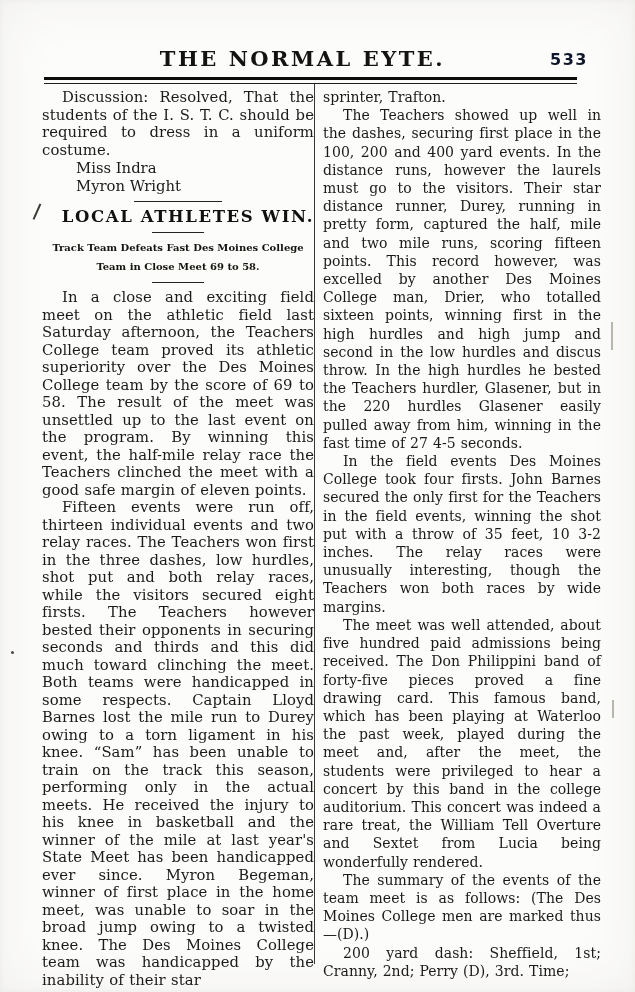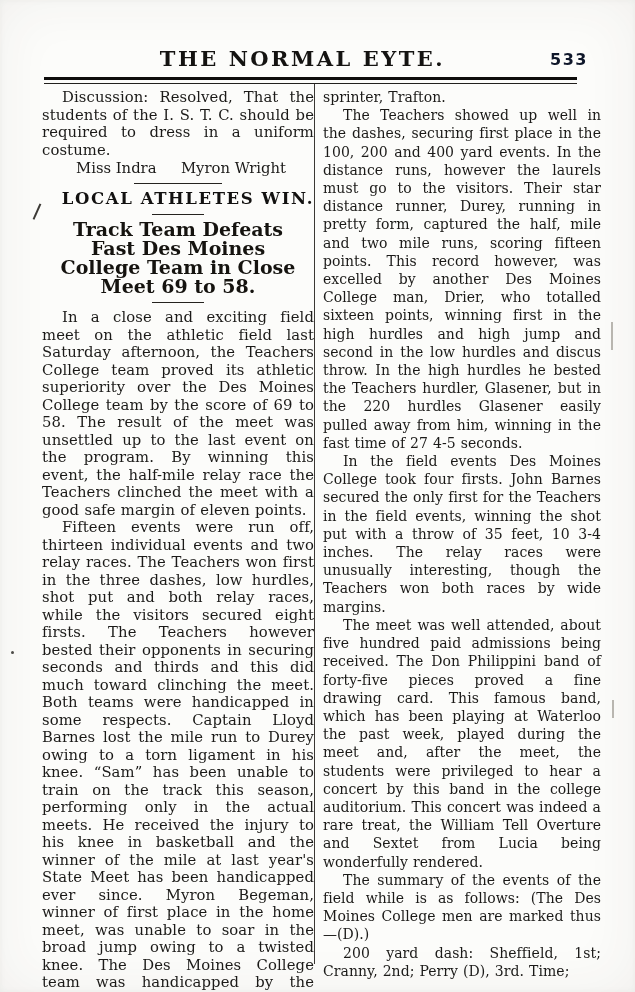--- a/index.html
+++ b/index.html
@@ -35,31 +35,31 @@
     font-size:14.8px;line-height:17.5px;text-align:justify;
     word-spacing:0.5px;letter-spacing:0.1px;
   }
   .col-right p.body{
     font-size:14px;line-height:18.2px;text-align:justify;
     word-spacing:0.5px;letter-spacing:0.05px;
   }
   p.ind{text-indent:20px;}
   .signatories{
     display:flex;justify-content:space-between;
-    padding:1px 28px 0 34px;font-size:14.8px;line-height:18px;
+    padding:1px 28px 0 34px;font-size:14.8px;line-height:18px;flex-direction:column;
   }
   .short-rule{border-top:1.5px solid #25231f;margin:6px auto 5px;}
   .short-rule.w1{width:88px;}
   .short-rule.w2{width:52px;}
   .headline{
     text-align:right;font-size:16.5px;font-weight:bold;letter-spacing:1.6px;
     margin:2px 0 1px;color:#121110;
   }
   .subheadline{
-    text-align:center;font-size:19px;font-weight:bold;line-height:19px;
+    text-align:center;font-size:10px;font-weight:bold;line-height:19px;
     margin:3px auto 2px;width:258px;color:#15130f;
   }
   
   .speck{position:absolute;background:#4c4a46;border-radius:50%;}
   .speck.s1{left:11px;top:651px;width:3px;height:3px;}
   .slash{
     position:absolute;left:36px;top:203px;width:1.5px;height:17px;
     background:#3c3a36;transform:rotate(24deg);
   }
   .edge-mark{position:absolute;background:#b9b6b0;width:1.5px;}
@@ -95,23 +95,23 @@
 
     <div class="short-rule w2"></div>
 
     <p class="body ind">In a close and exciting field meet on the athletic field last Saturday afternoon, the Teachers College team proved its athletic superiority over the Des Moines College team by the score of 69 to 58. The result of the meet was unsettled up to the last event on the program. By winning this event, the half-mile relay race the Teachers clinched the meet with a good safe margin of eleven points.</p>
     <p class="body ind">Fifteen events were run off, thirteen individual events and two relay races. The Teachers won first in the three dashes, low hurdles, shot put and both relay races, while the visitors secured eight firsts. The Teachers however bested their opponents in securing seconds and thirds and this did much toward clinching the meet. Both teams were handicapped in some respects. Captain Lloyd Barnes lost the mile run to Durey owing to a torn ligament in his knee. “Sam” has been unable to train on the track this season, performing only in the actual meets. He received the injury to his knee in basketball and the winner of the mile at last year's State Meet has been handicapped ever since. Myron Begeman, winner of first place in the home meet, was unable to soar in the broad jump owing to a twisted knee. The Des Moines College team was handicapped by the inability of their star</p>
   </section>
 
   <section class="col col-right">
     <p class="body">sprinter, Trafton.</p>
     <p class="body ind">The Teachers showed up well in the dashes, securing first place in the 100, 200 and 400 yard events. In the distance runs, however the laurels must go to the visitors. Their star distance runner, Durey, running in pretty form, captured the half, mile and two mile runs, scoring fifteen points. This record however, was excelled by another Des Moines College man, Drier, who totalled sixteen points, winning first in the high hurdles and high jump and second in the low hurdles and discus throw. In the high hurdles he bested the Teachers hurdler, Glasener, but in the 220 hurdles Glasener easily pulled away from him, winning in the fast time of 27 4-5 seconds.</p>
-    <p class="body ind">In the field events Des Moines College took four firsts. John Barnes secured the only first for the Teachers in the field events, winning the shot put with a throw of 35 feet, 10 3-4 inches. The relay races were unusually interesting, though the Teachers won both races by wide margins.</p>
+    <p class="body ind">In the field events Des Moines College took four firsts. John Barnes secured the only first for the Teachers in the field events, winning the shot put with a throw of 35 feet, 10 3-2 inches. The relay races were unusually interesting, though the Teachers won both races by wide margins.</p>
     <p class="body ind">The meet was well attended, about five hundred paid admissions being received. The Don Philippini band of forty-five pieces proved a fine drawing card. This famous band, which has been playing at Waterloo the past week, played during the meet and, after the meet, the students were privileged to hear a concert by this band in the college auditorium. This concert was indeed a rare treat, the William Tell Overture and Sextet from Lucia being wonderfully rendered.</p>
-    <p class="body ind">The summary of the events of the field while is as follows: (The Des Moines College men are marked thus—(D).)</p>
+    <p class="body ind">The summary of the events of the team meet is as follows: (The Des Moines College men are marked thus—(D).)</p>
     <p class="body ind">200 yard dash: Sheffield, 1st; Cranny, 2nd; Perry (D), 3rd. Time;</p>
   </section>
 
   <span class="speck s1"></span>
   <span class="slash"></span>
   <span class="edge-mark e1"></span>
   <span class="edge-mark e2"></span>
 
 </div>
 

